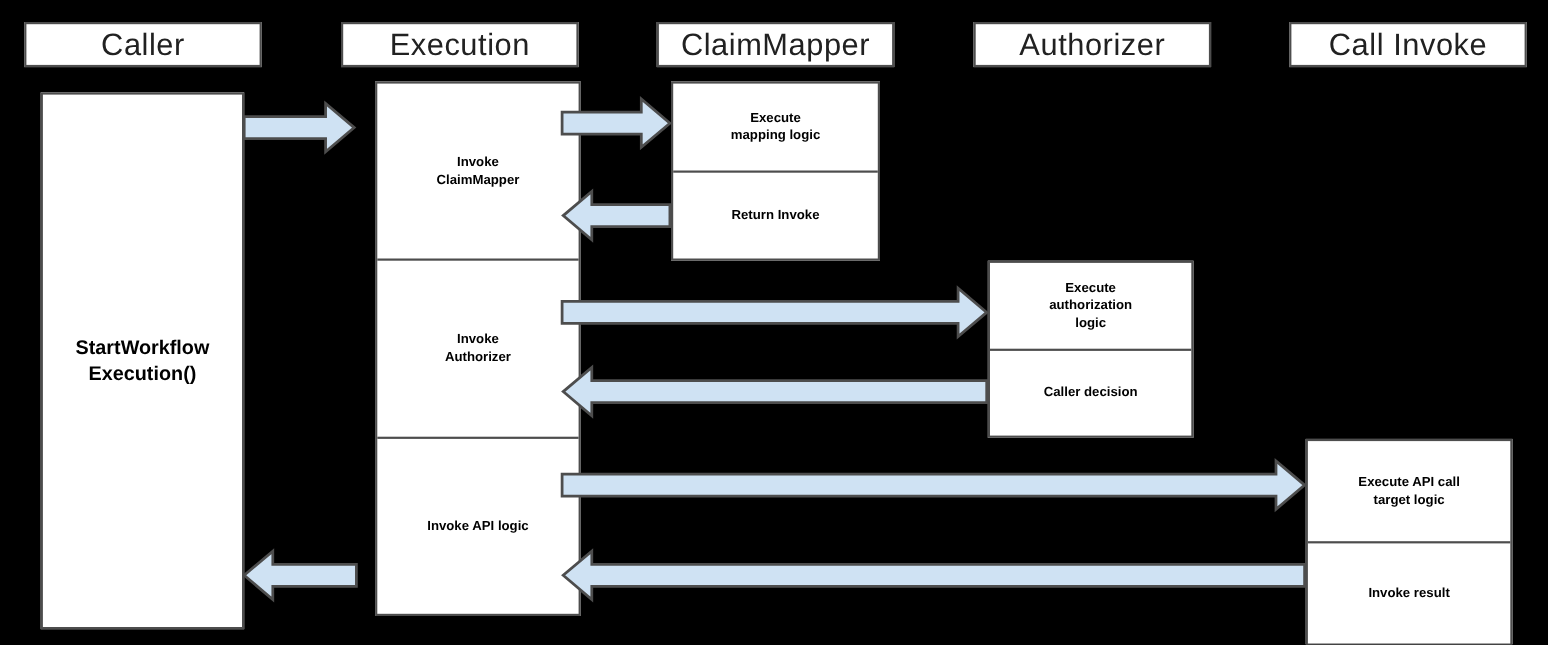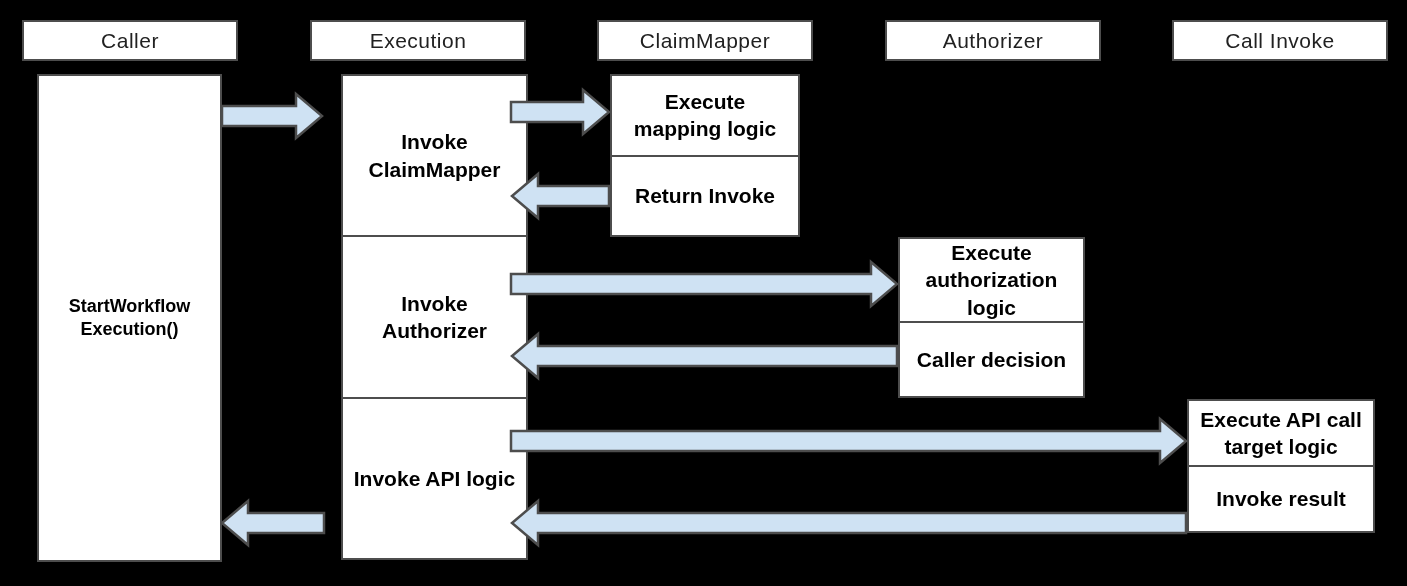--- a/index.html
+++ b/index.html
@@ -4,47 +4,47 @@
 <style>
   html,body{margin:0;padding:0;background:#000;}
   .stage{
     position:relative;width:1407px;height:586px;background:#000000;
     font-family:"Liberation Sans",sans-serif;overflow:hidden;
   }
   .hdr{
     position:absolute;top:20px;height:41px;width:216px;
     background:#ffffff;border:2px solid #4d4d4d;box-sizing:border-box;
     display:flex;align-items:center;justify-content:center;
-    font-size:21px;color:#212121;letter-spacing:0.5px;
+    font-size:28px;color:#212121;letter-spacing:0.5px;
   }
   .box{
     position:absolute;background:#ffffff;border:2px solid #4d4d4d;
     box-sizing:border-box;display:flex;flex-direction:column;
   }
   .cell{
     flex:1;display:flex;align-items:center;justify-content:center;
-    text-align:center;font-weight:bold;font-size:21px;color:#000000;
+    text-align:center;font-weight:bold;font-size:12px;color:#000000;
     white-space:pre-line;line-height:1.3;padding:0 6px;
   }
   .cell + .cell{border-top:2px solid #4d4d4d;}
   .caller-label{font-size:18px;}
   .svg-layer{position:absolute;left:0;top:0;pointer-events:none;}
 </style>
 </head>
 <body>
 
 <div class="stage">
 
   <div class="hdr" style="left:22px;">Caller</div>
   <div class="hdr" style="left:310px;">Execution</div>
   <div class="hdr" style="left:597px;">ClaimMapper</div>
   <div class="hdr" style="left:885px;">Authorizer</div>
   <div class="hdr" style="left:1172px;">Call Invoke</div>
 
-  <div class="box" style="left:37px;top:74px;width:185px;height:488px;">
+  <div class="box" style="left:37px;top:84px;width:185px;height:488px;">
     <div class="cell caller-label">StartWorkflow
 Execution()</div>
   </div>
 
   <div class="box" style="left:341px;top:74px;width:187px;height:486px;">
     <div class="cell">Invoke
 ClaimMapper</div>
     <div class="cell">Invoke
 Authorizer</div>
     <div class="cell">Invoke API logic</div>
@@ -56,21 +56,21 @@
     <div class="cell">Return Invoke</div>
   </div>
 
   <div class="box" style="left:898px;top:237px;width:187px;height:161px;">
     <div class="cell">Execute
 authorization
 logic</div>
     <div class="cell">Caller decision</div>
   </div>
 
-  <div class="box" style="left:1187px;top:399px;width:188px;height:134px;">
+  <div class="box" style="left:1187px;top:399px;width:188px;height:188px;">
     <div class="cell">Execute API call
 target logic</div>
     <div class="cell">Invoke result</div>
   </div>
 
   <svg class="svg-layer" width="1407" height="586" viewBox="0 0 1407 586">
       <polygon points="222,106 296,106 296,94 322,116 296,138 296,126 222,126" fill="#cfe2f3" stroke="#4d4d4d" stroke-width="2.5" stroke-linejoin="miter"></polygon>
       <polygon points="511,102 583,102 583,90 609,112 583,134 583,122 511,122" fill="#cfe2f3" stroke="#4d4d4d" stroke-width="2.5" stroke-linejoin="miter"></polygon>
       <polygon points="609,186 538,186 538,174 512,196 538,218 538,206 609,206" fill="#cfe2f3" stroke="#4d4d4d" stroke-width="2.5" stroke-linejoin="miter"></polygon>
       <polygon points="511,274 871,274 871,262 897,284 871,306 871,294 511,294" fill="#cfe2f3" stroke="#4d4d4d" stroke-width="2.5" stroke-linejoin="miter"></polygon>

